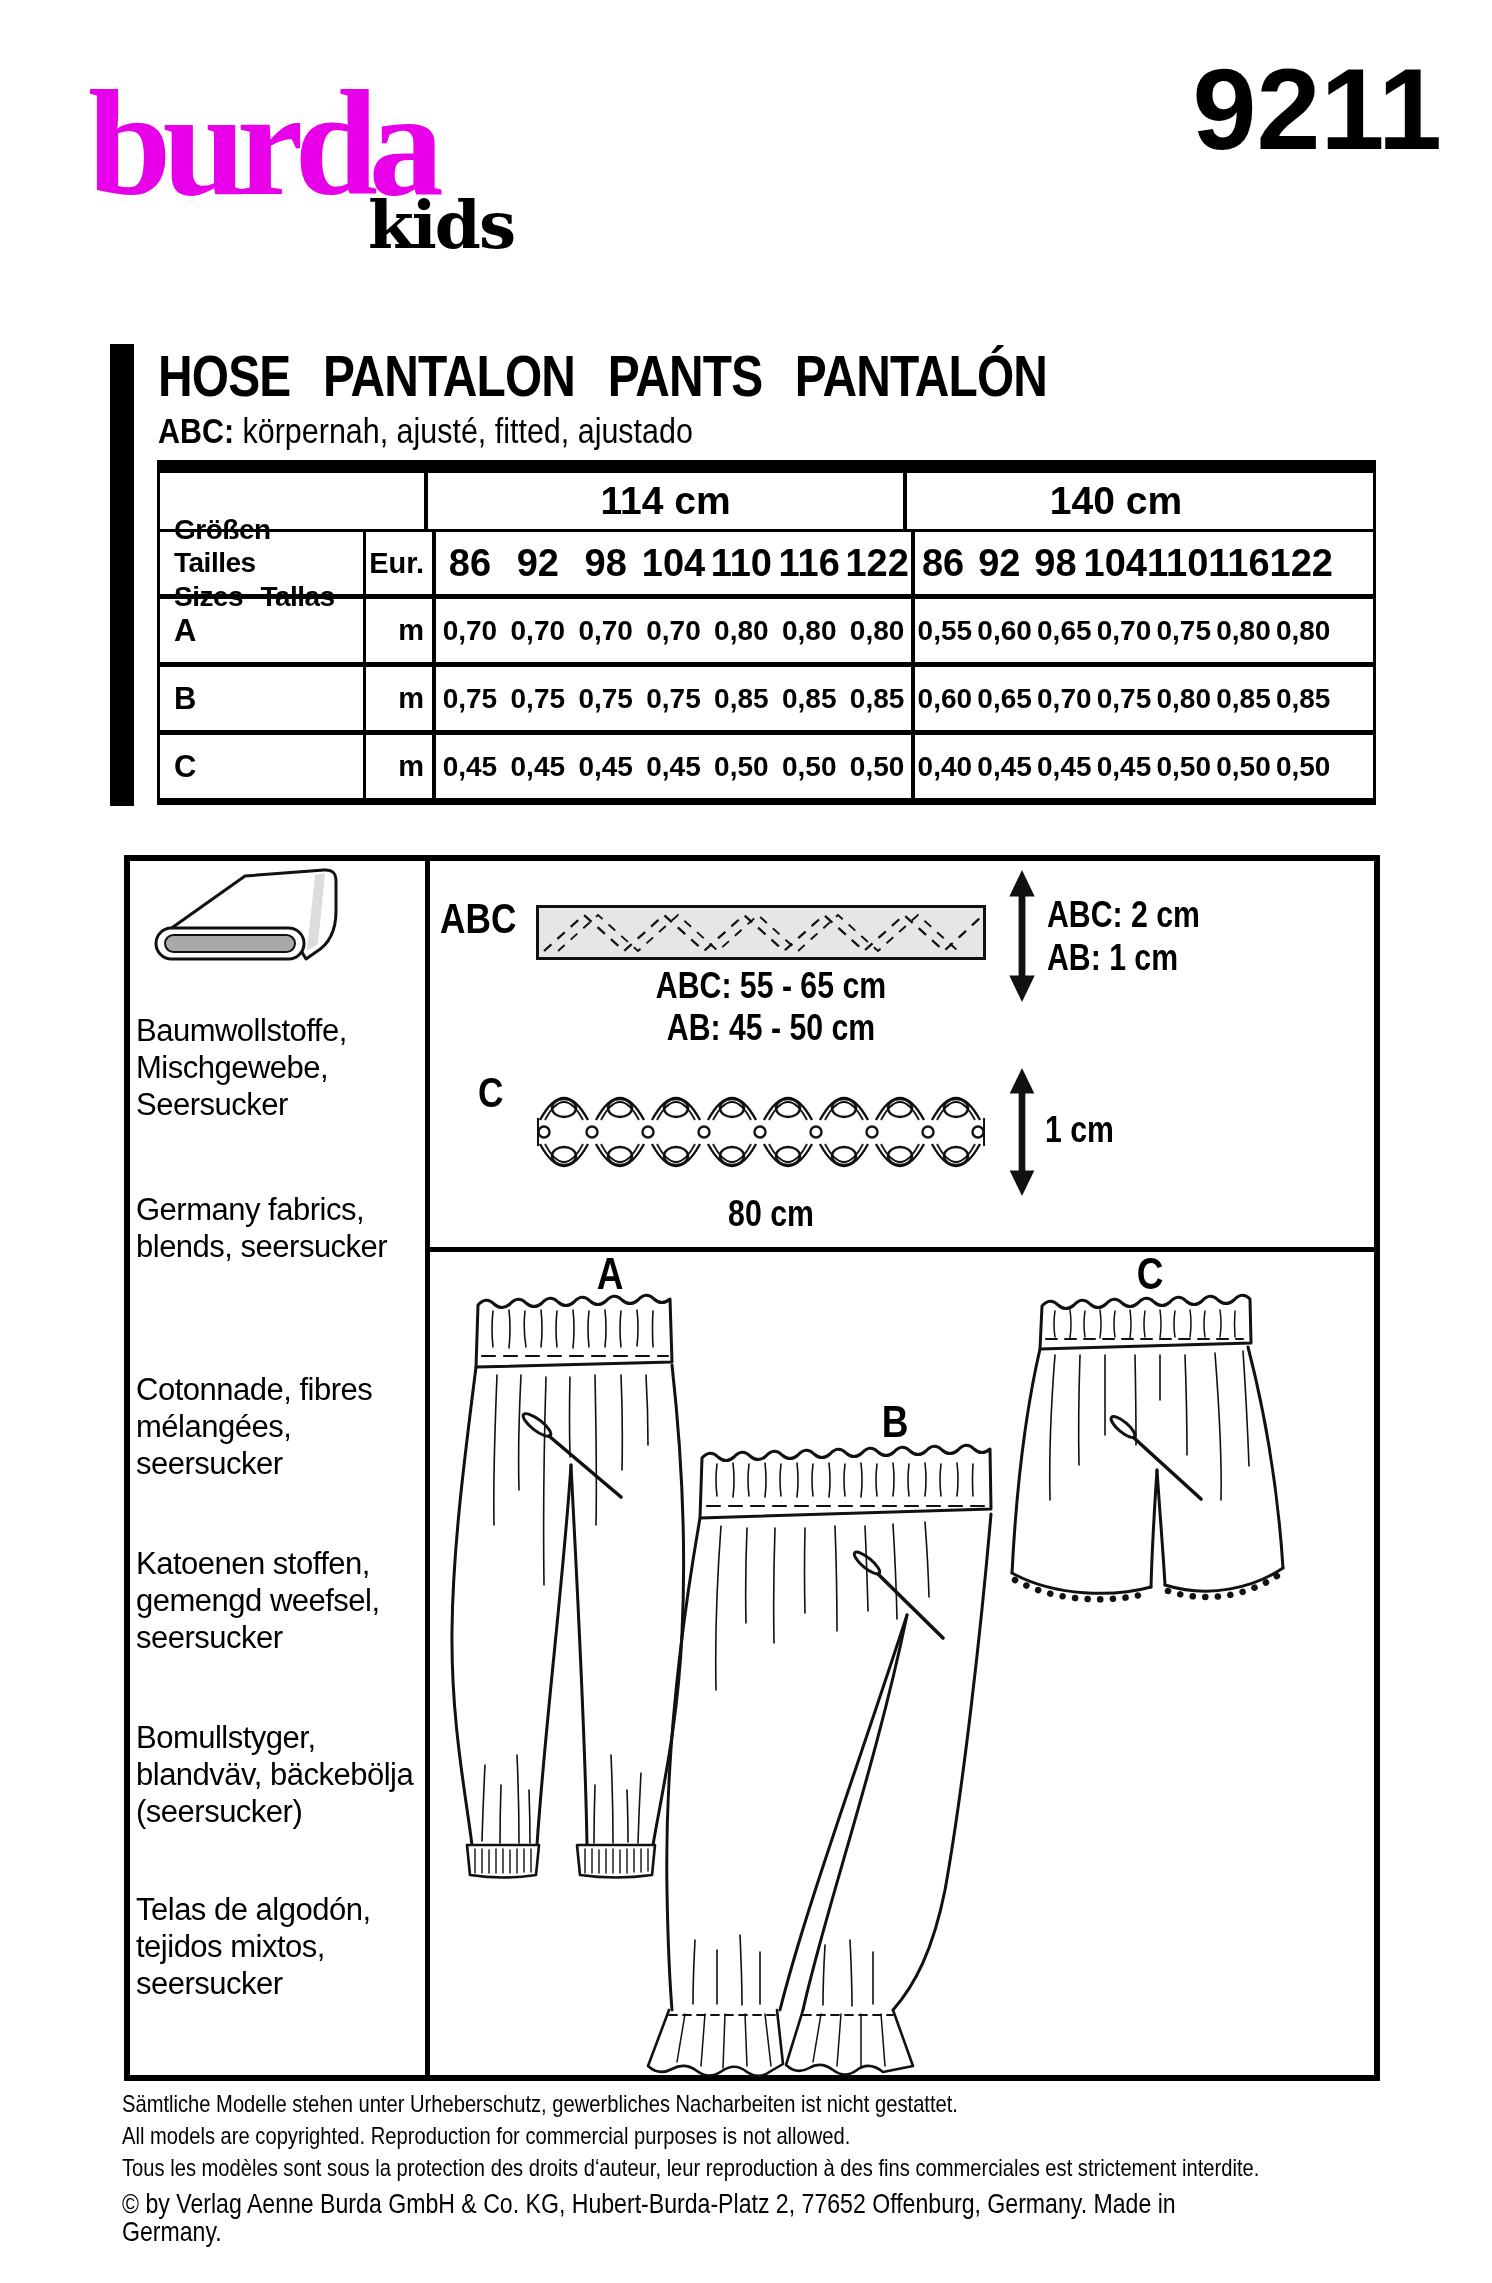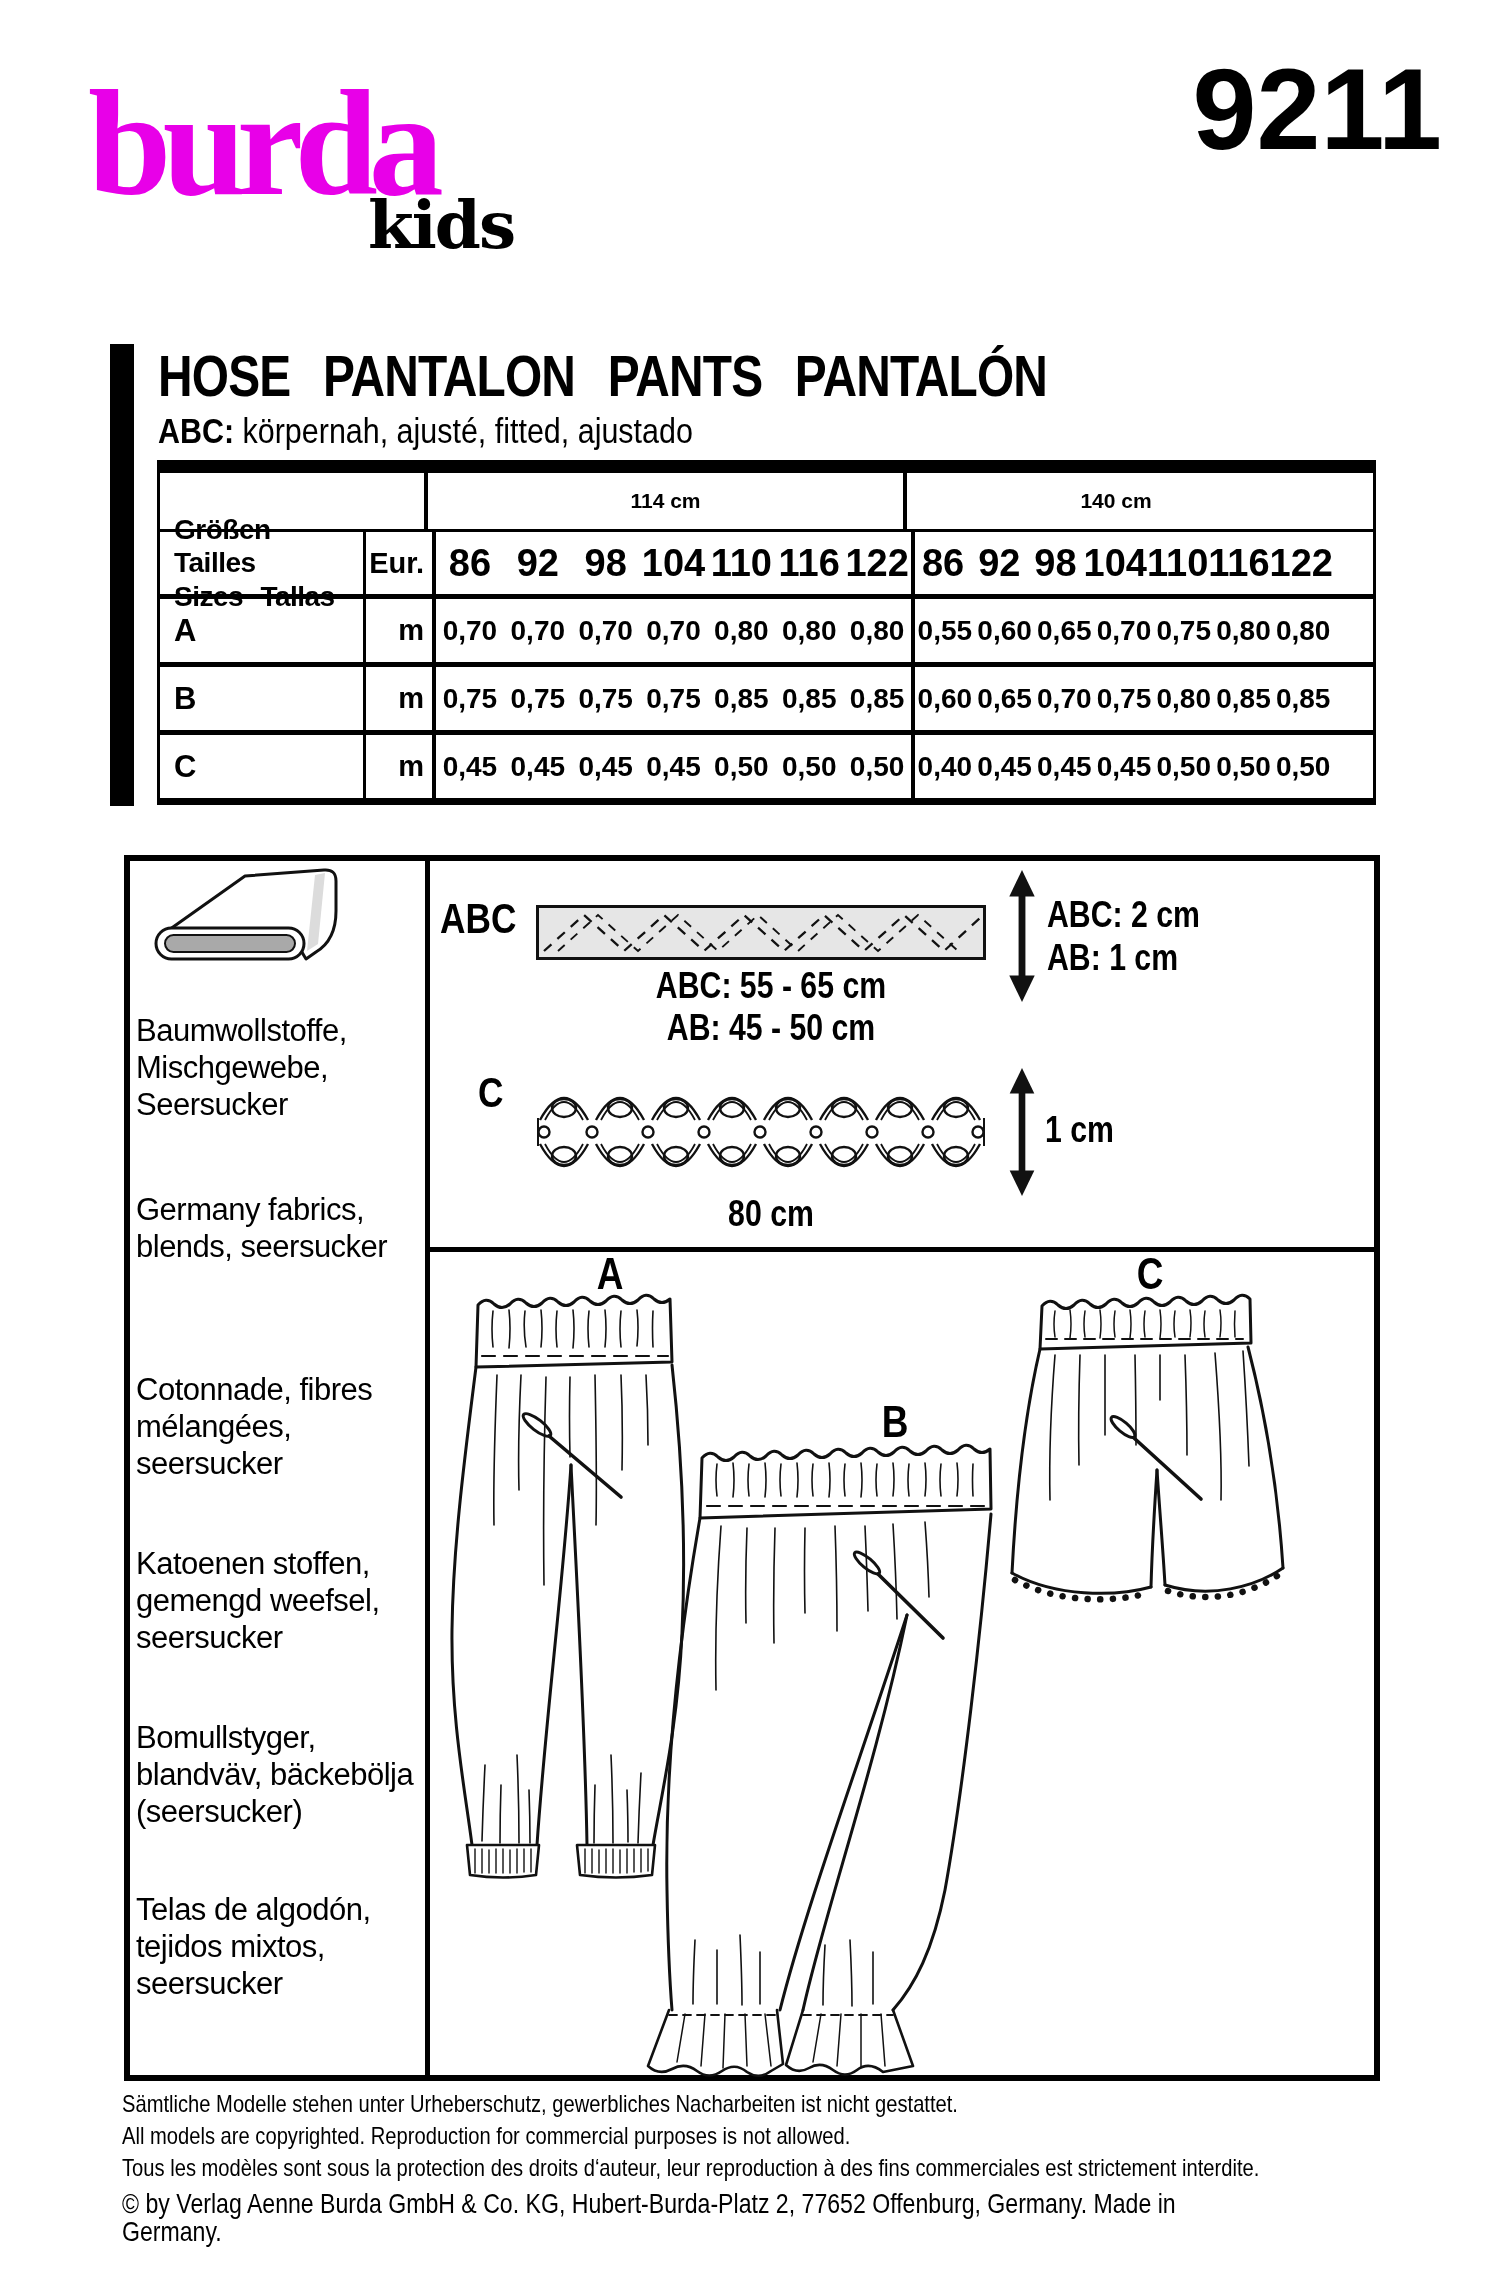--- a/index.html
+++ b/index.html
@@ -34,21 +34,21 @@
   .h1{height:56px;border-bottom:3px solid #000;}
   .h2{height:62px;border-bottom:5px solid #000;}
   .dr{height:63px;border-bottom:5px solid #000;}
   .dr:last-child{border-bottom:none;}
   .cell{box-sizing:border-box;}
   .c-corner{width:264px;}
   .c-label{width:203px;display:flex;flex-direction:column;justify-content:center;padding-left:14px;}
   .c-eur{width:69px;border-left:3px solid #000;display:flex;align-items:center;justify-content:flex-end;padding-right:8px;}
   .grp1{width:479px;border-left:4px solid #000;display:flex;align-items:center;}
   .grp2{width:422px;border-left:4px solid #000;display:flex;align-items:center;}
-  .grp-h{justify-content:center;font-size:21px;}
+  .grp-h{justify-content:center;font-size:39px;}
   .vc{flex:1;text-align:center;font-size:28px;}
   .szc{flex:1;text-align:center;font-size:38px;}
   .lbl-line{font-size:28px;line-height:1.18;word-spacing:10px;letter-spacing:-.5px;}
   .view-letter{font-size:31px;}
   .eur-txt{font-size:29px;}
 
   
   .bigbox{left:124px;top:855px;width:1256px;height:1226px;box-sizing:border-box;border:6px solid #000;}
   .vdiv{left:425px;top:855px;width:5px;height:1226px;background:#000;}
   .hdiv{left:425px;top:1247px;width:955px;height:5px;background:#000;}

